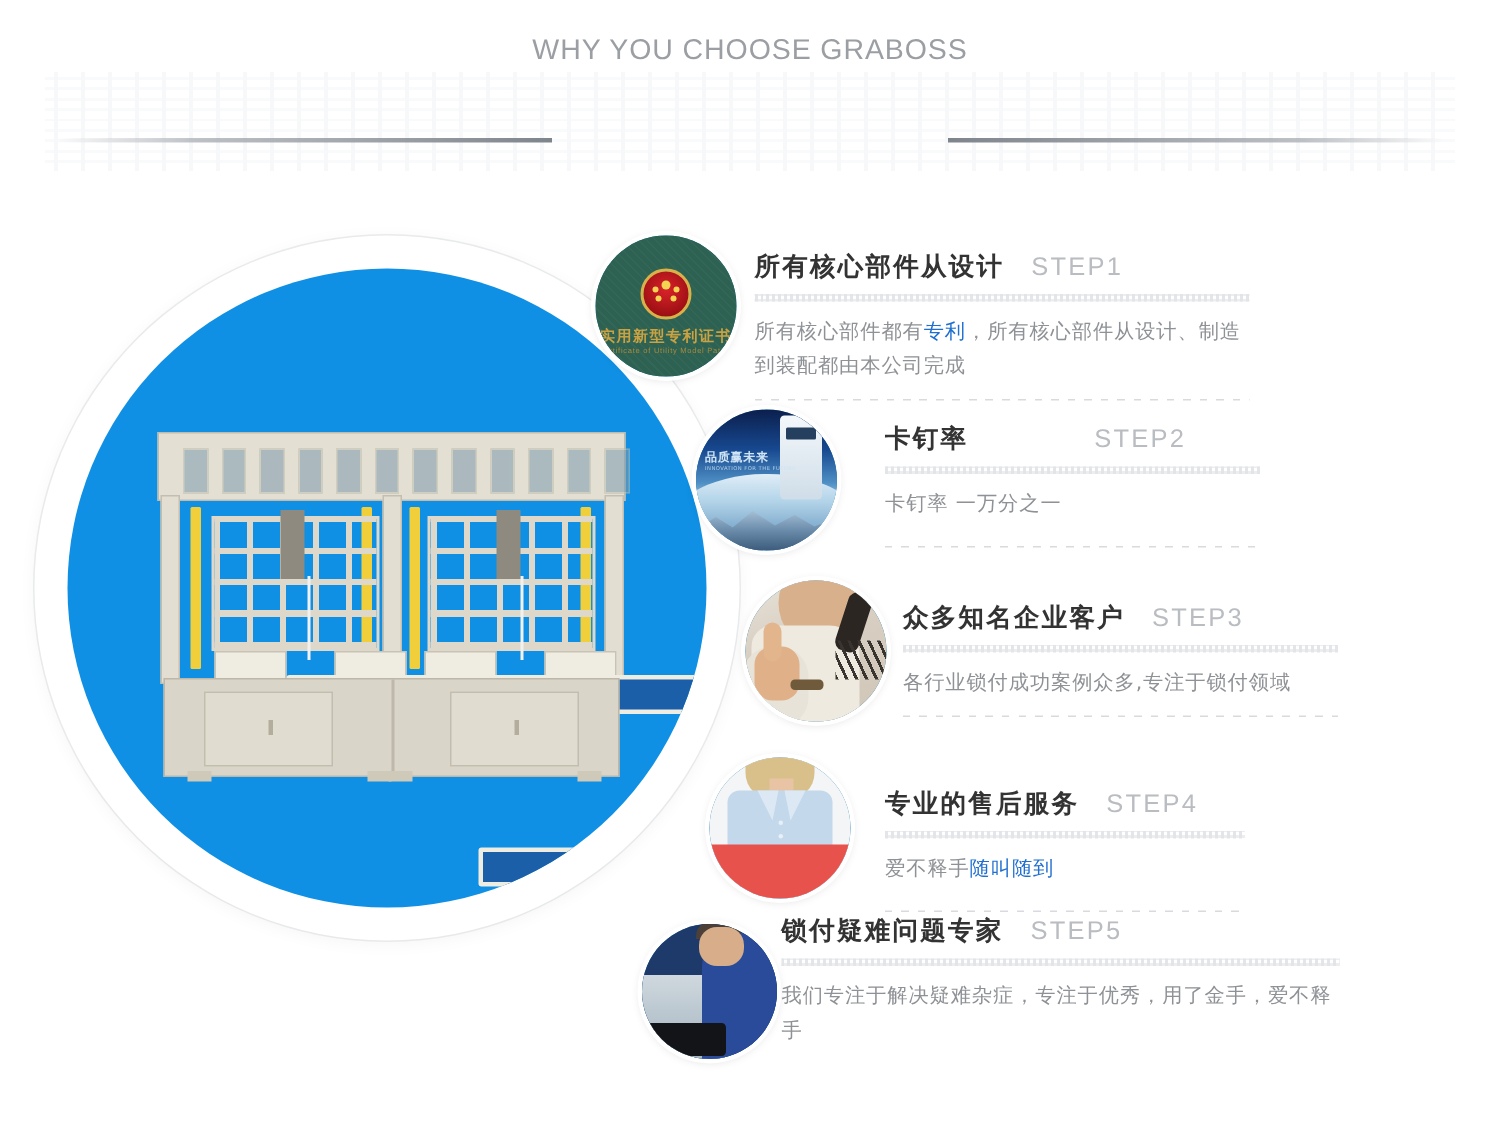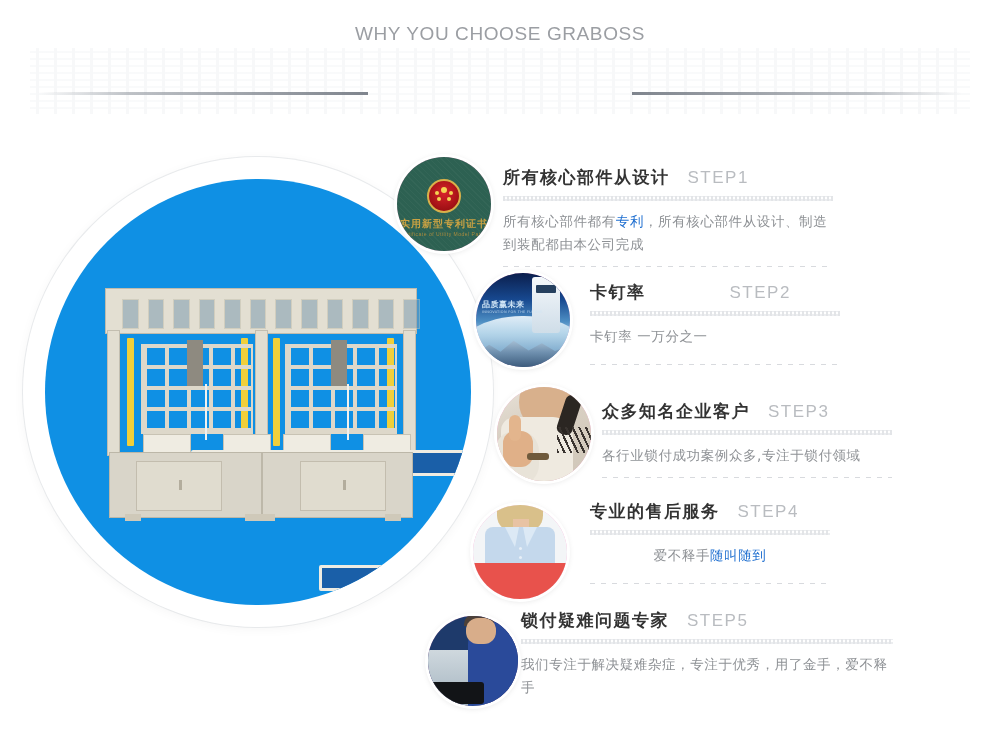--- a/index.html
+++ b/index.html
@@ -69,39 +69,39 @@
   .m-head{position:absolute;top:56px;width:16px;height:46px;background:#8e8a80;}
   .m-head.h1{left:92px;} .m-head.h2{left:236px;}
   .m-wire{position:absolute;width:2px;background:#f2f1ee;}
   .m-wire.w1{left:110px;top:100px;height:56px;}
   .m-wire.w2{left:252px;top:100px;height:56px;}
   .m-foot{position:absolute;top:230px;width:16px;height:7px;background:#cfc9b9;}
   .m-foot.f1{left:30px;} .m-foot.f2{left:150px;} .m-foot.f3{left:164px;} .m-foot.f4{left:290px;}
 
   
   .thumb{position:absolute;border-radius:50%;overflow:hidden;
-     box-shadow:0 0 0 3px #ffffff, 0 1px 7px rgba(0,0,0,.18);background:#f9a8d4;}
+     box-shadow:0 0 0 3px #ffffff, 0 1px 7px rgba(0,0,0,.18);background:#0369a1;}
   .thumb .inner{position:absolute;inset:0;}
 
   
   .t1{left:397px;top:157px;width:94px;height:94px;}
   .cert{background:#2d6152;position:absolute;inset:0;}
   .cert .emblem{position:absolute;left:50%;top:22px;transform:translateX(-50%);
       width:30px;height:30px;border-radius:50%;background:radial-gradient(circle at 50% 40%,#d9232a 0%,#9e1014 72%,#7c0d10 100%);
       border:2px solid #d9b14a;}
   .cert .emblem:after{content:"";position:absolute;left:50%;top:6px;transform:translateX(-50%);
       width:6px;height:6px;background:#f4d352;border-radius:50%;box-shadow:7px 3px 0 -1px #f4d352,-7px 3px 0 -1px #f4d352,5px 9px 0 -1px #f4d352,-5px 9px 0 -1px #f4d352;}
   .cert .ct{position:absolute;left:0;right:0;top:60px;text-align:center;color:#c9a243;font-size:10px;letter-spacing:1px;font-weight:bold;
       font-family:"DejaVu Sans","Liberation Sans",sans-serif;}
   .cert .cs{position:absolute;left:0;right:0;top:74px;text-align:center;color:#a98b3e;font-size:5px;letter-spacing:.5px;}
   .cert .tex{position:absolute;inset:0;opacity:.22;
       background:repeating-linear-gradient(45deg,rgba(255,255,255,.14) 0 1px,transparent 1px 4px);}
 
   
-  .t2{left:464px;top:273px;width:94px;height:94px;margin-left:12px;}
+  .t2{left:464px;top:273px;width:94px;height:94px;}
   .tech{position:absolute;inset:0;background:linear-gradient(180deg,#0b1f4d 0%,#17488f 28%,#4e8fc4 52%,#b9d6e8 68%,#7fa6c4 86%,#4a6f93 100%);}
   .tech .earth{position:absolute;left:-24%;top:46%;width:148%;height:46%;border-radius:50%/100% 100% 0 0;
       background:linear-gradient(180deg,#e9f3fa 0%,#b6d6ea 40%,#6c9dc4 100%);opacity:.95;}
   .tech .mount{position:absolute;left:0;bottom:0;width:100%;height:34%;
       background:linear-gradient(180deg,#bfd5e6 0%,#6e8fae 55%,#3d5c7d 100%);
       clip-path:polygon(0 58%,14% 30%,26% 52%,40% 18%,56% 48%,70% 26%,84% 50%,100% 32%,100% 100%,0 100%);}
   .tech .dev{position:absolute;right:10px;top:4px;width:28px;height:56px;background:linear-gradient(180deg,#f4f8fb,#cfdde8);border-radius:3px;}
   .tech .dev:after{content:"";position:absolute;left:4px;top:8px;width:20px;height:8px;background:#25405f;border-radius:1px;}
   .tech .lbl{position:absolute;left:6px;top:26px;color:#cfe4f5;font-size:8px;font-weight:bold;letter-spacing:.5px;
       font-family:"DejaVu Sans","Liberation Sans",sans-serif;}
@@ -152,21 +152,21 @@
                  repeating-linear-gradient(0deg,rgba(231,233,236,.8) 0 2px,rgba(255,255,255,0) 2px 4px);}
   .step .desc{font-size:13.5px;color:#8e9195;line-height:23px;margin-top:9px;letter-spacing:.6px;
       font-family:"DejaVu Sans","Liberation Sans",sans-serif;}
   .step .desc b{font-weight:normal;color:#1f6fd0;}
   .step .dash{height:1px;margin-top:10px;
       background:repeating-linear-gradient(90deg,#d8dade 0 5px,rgba(255,255,255,0) 5px 11px);}
 
   .s1{left:503px;top:166px;width:330px;}
   .s2{left:590px;top:281px;width:250px;}
   .s3{left:602px;top:400px;width:290px;}
-  .s4{left:590px;top:500px;width:240px;text-align:center;}
+  .s4{left:590px;top:524px;width:240px;}
   .s5{left:521px;top:609px;width:372px;}
 </style>
 </head>
 <body>
 
 <div id="page">
 
   <div class="header">
     <div class="hdr-texture"></div>
     <div class="hdr-line left"></div>

